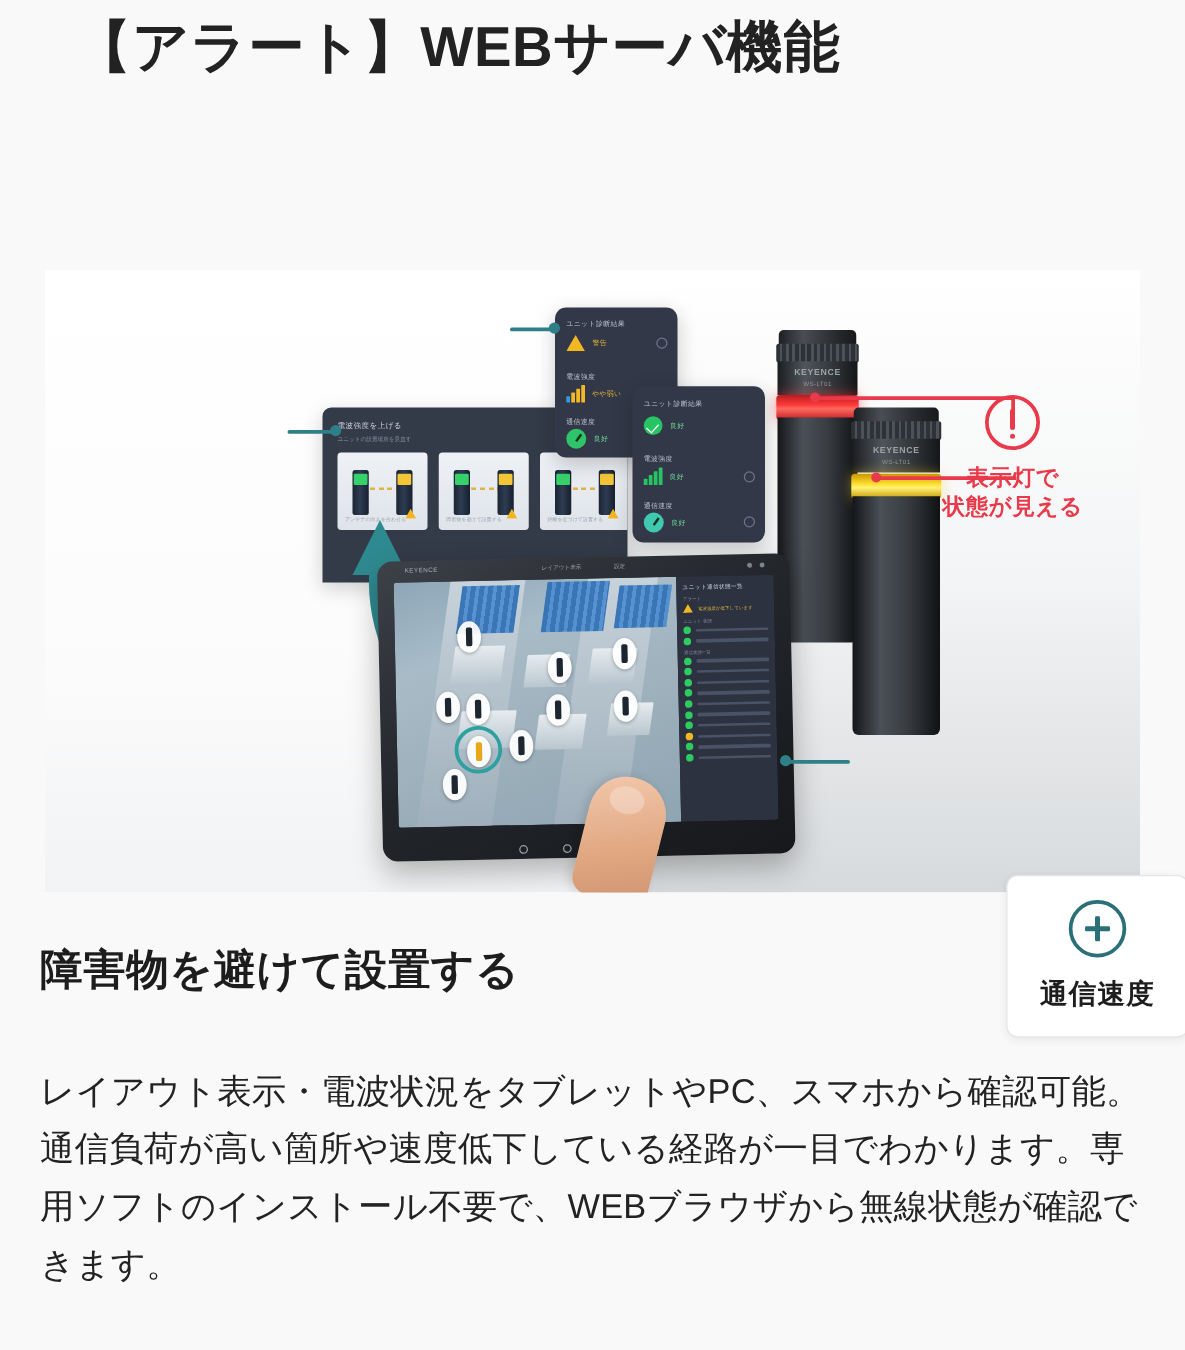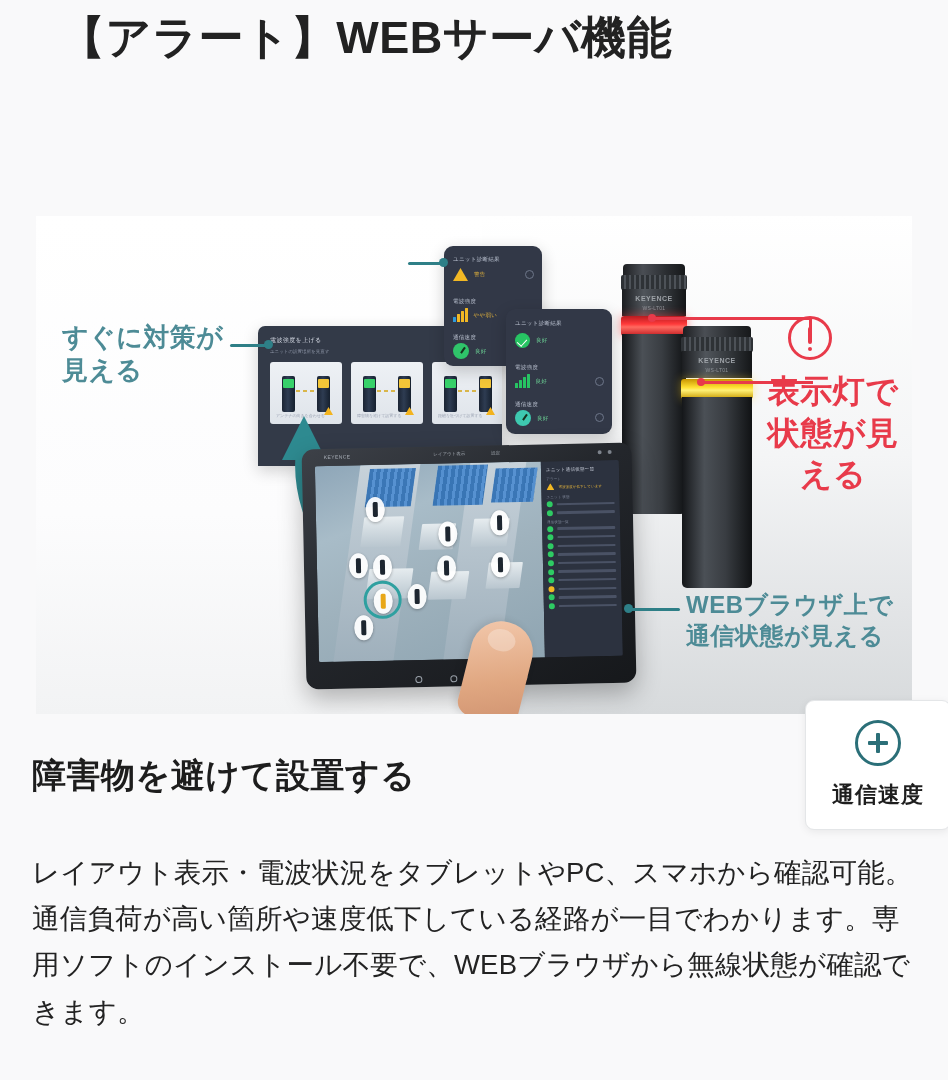--- a/index.html
+++ b/index.html
@@ -86,21 +86,21 @@
   .lead-meas    { left: 194px; top: 128px; width: 42px; }
   .lead-meas-d  { left: 228px; top: 124px; }
   .lead-brow    { left: 592px; top: 392px; width: 52px; }
   .lead-brow-d  { left: 588px; top: 388px; }
 
   
   .ann-red {
     position: absolute;
     left: 718px; top: 155px;
     color: #e83a4a;
-    font-size: 32px;
+    font-size: 18px;
     font-weight: 700;
     line-height: 1.3;
     letter-spacing: 0.5px;
     white-space: pre-line;
     text-align: center;
   }
   .excl-icon {
     position: absolute;
     left: 752px; top: 100px;
     width: 44px; height: 44px;
@@ -680,27 +680,23 @@
       <span class="hm-i"></span>
       <span class="hm-i"></span>
     </div>
   </div>
 
   <div class="finger"></div>
 
   <div class="lead lead-radio"></div>
   <div class="lead-dot lead-radio-d"></div>
 
-  <div class="ann-teal ann-measure">すぐに対策が
-見える</div>
   <div class="lead lead-meas"></div>
   <div class="lead-dot lead-meas-d"></div>
 
-  <div class="ann-teal ann-browser">WEBブラウザ上で
-通信状態が見える</div>
   <div class="lead lead-brow"></div>
   <div class="lead-dot lead-brow-d"></div>
 
   <div class="red-line rl-1"></div>
   <div class="red-line rl-2"></div>
   <div class="red-line rl-3"></div>
   <div class="rl-dot rld-1"></div>
   <div class="rl-dot rld-2"></div>
   <div class="excl-icon"></div>
   <div class="ann-red">表示灯で

